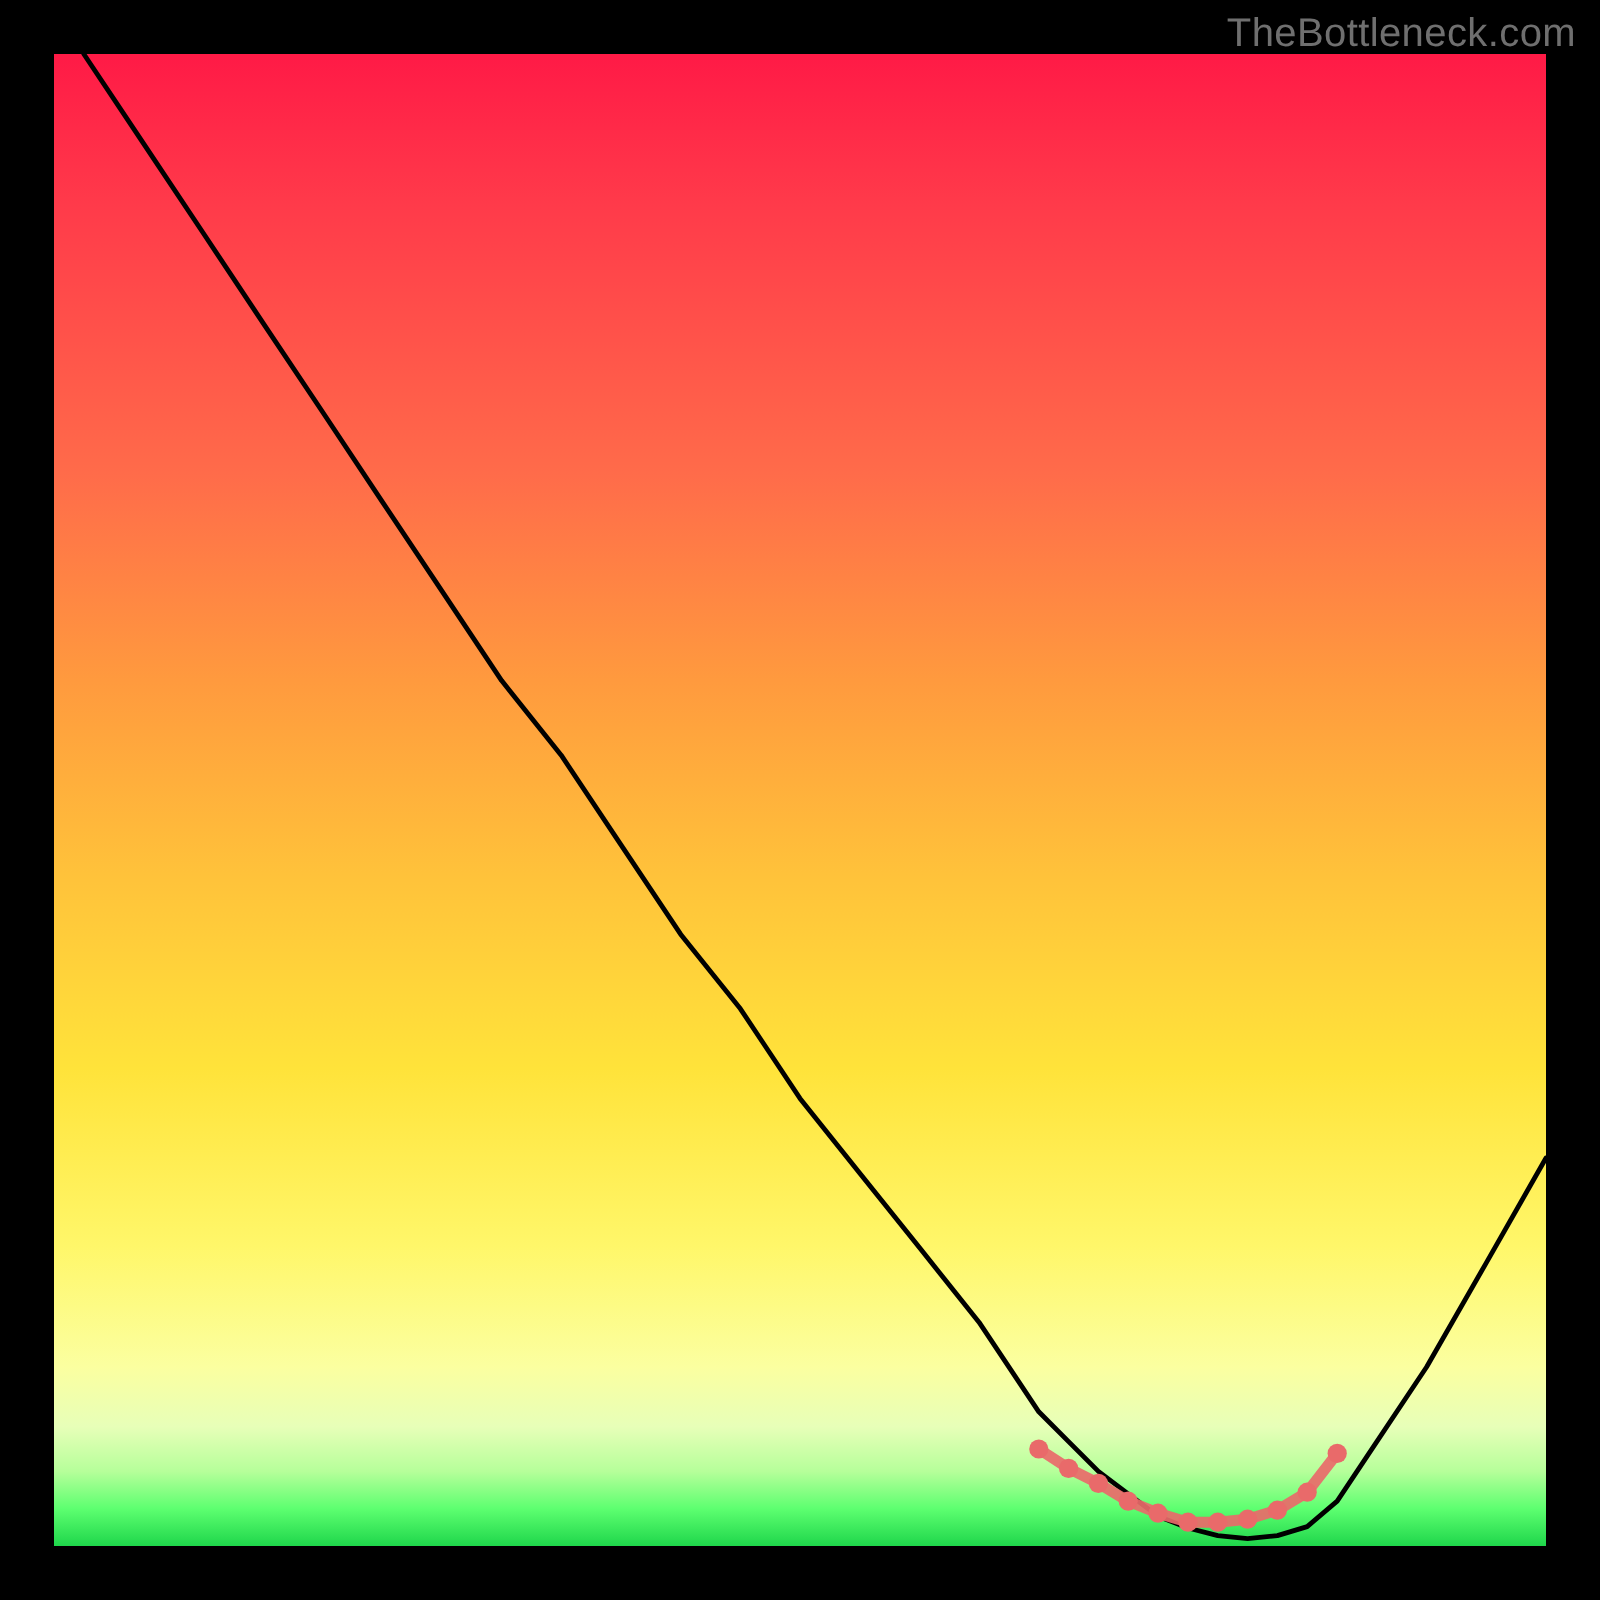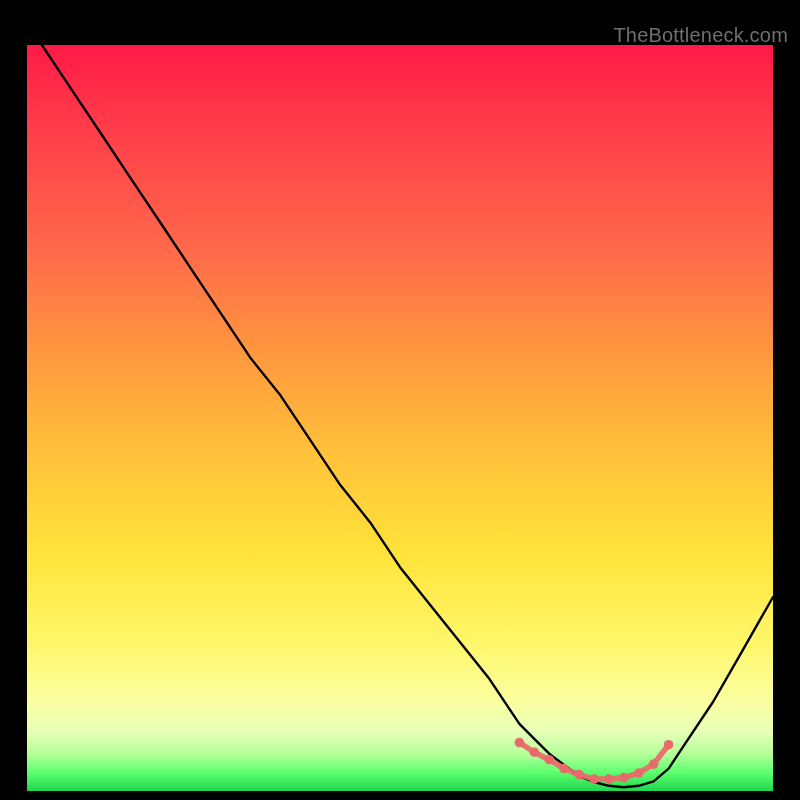--- a/index.html
+++ b/index.html
@@ -7,21 +7,21 @@
     padding: 0;
     width: 800px;
     height: 800px;
     background: #000;
     overflow: hidden;
     font-family: Arial, Helvetica, sans-serif;
   }
   .frame {
     position: absolute;
     left: 0;
-    top: 18px;
+    top: 0;
     width: 800px;
     height: 758px;
     background: #000;
   }
   .plot {
     position: absolute;
     left: 27px;
     top: 27px;
     width: 746px;
     height: 746px;

